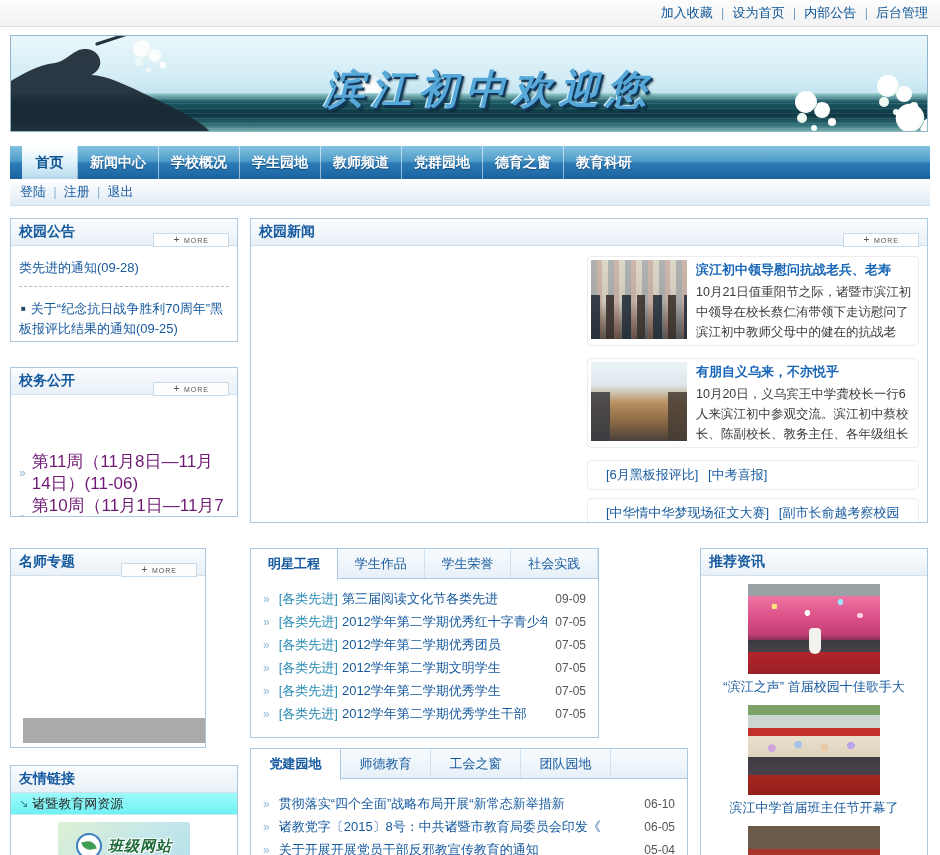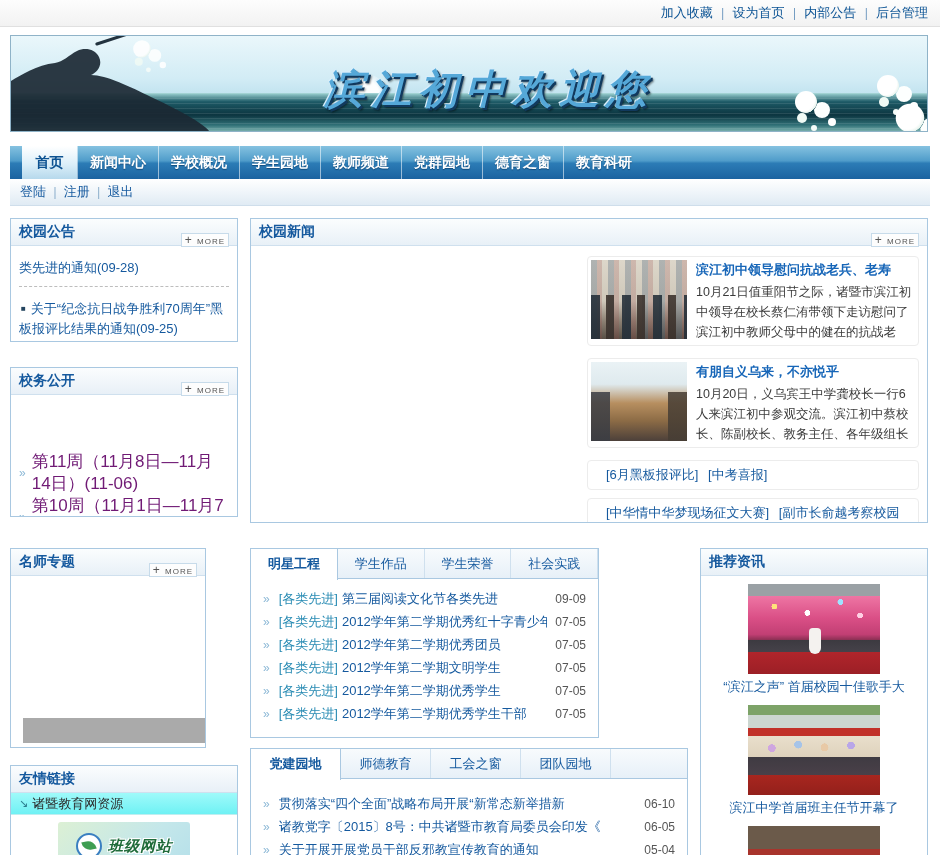--- a/index.html
+++ b/index.html
@@ -53,22 +53,22 @@
     display:flex; align-items:center; padding-left:10px; }
   .loginlink { color:#15599e; font-size:13px; text-decoration:none; cursor:pointer; }
   .loginlink + .loginlink::before { content:"｜"; color:#6f99bd; margin:0 3px; font-size:12px; }
 
   
   .box { position:absolute; border:1px solid #a9c8e1; background:#fff; overflow:hidden; }
   .box-hd { height:27px; background:linear-gradient(180deg,#fbfdfe,#e8f0f7);
     border-bottom:1px solid #cfe0ee; display:flex; justify-content:space-between; align-items:center;
     padding:0 8px; }
   .box-title { color:#15599e; font-weight:bold; font-size:14px; }
-  .more { font-size:12px; color:#555; border:1px solid #c7dbea; background:#fdfdfd;
-    padding:0 3px; line-height:12px; text-decoration:none; cursor:pointer;
+  .more { font-size:10px; color:#555; border:1px solid #c7dbea; background:#fdfdfd;
+    padding:0 19px; line-height:12px; text-decoration:none; cursor:pointer;
     font-variant:small-caps; letter-spacing:1px;margin-top:16px; }
 
   
   .ann-item { display:block; margin:0 8px; padding:12px 0 8px 0; border-bottom:1px dashed #bdbdbd;
     color:#15599e; font-size:13px; line-height:20px; text-decoration:none; cursor:pointer; }
   .ann-item.bulleted::before { content:"■"; font-size:8px; color:#24455f; margin:0 5px 0 2px; vertical-align:2px; }
 
   
   .aff-item { display:flex; margin:0 6px; color:#701a75; font-size:17px; line-height:22px;
     text-decoration:none; cursor:pointer; }

